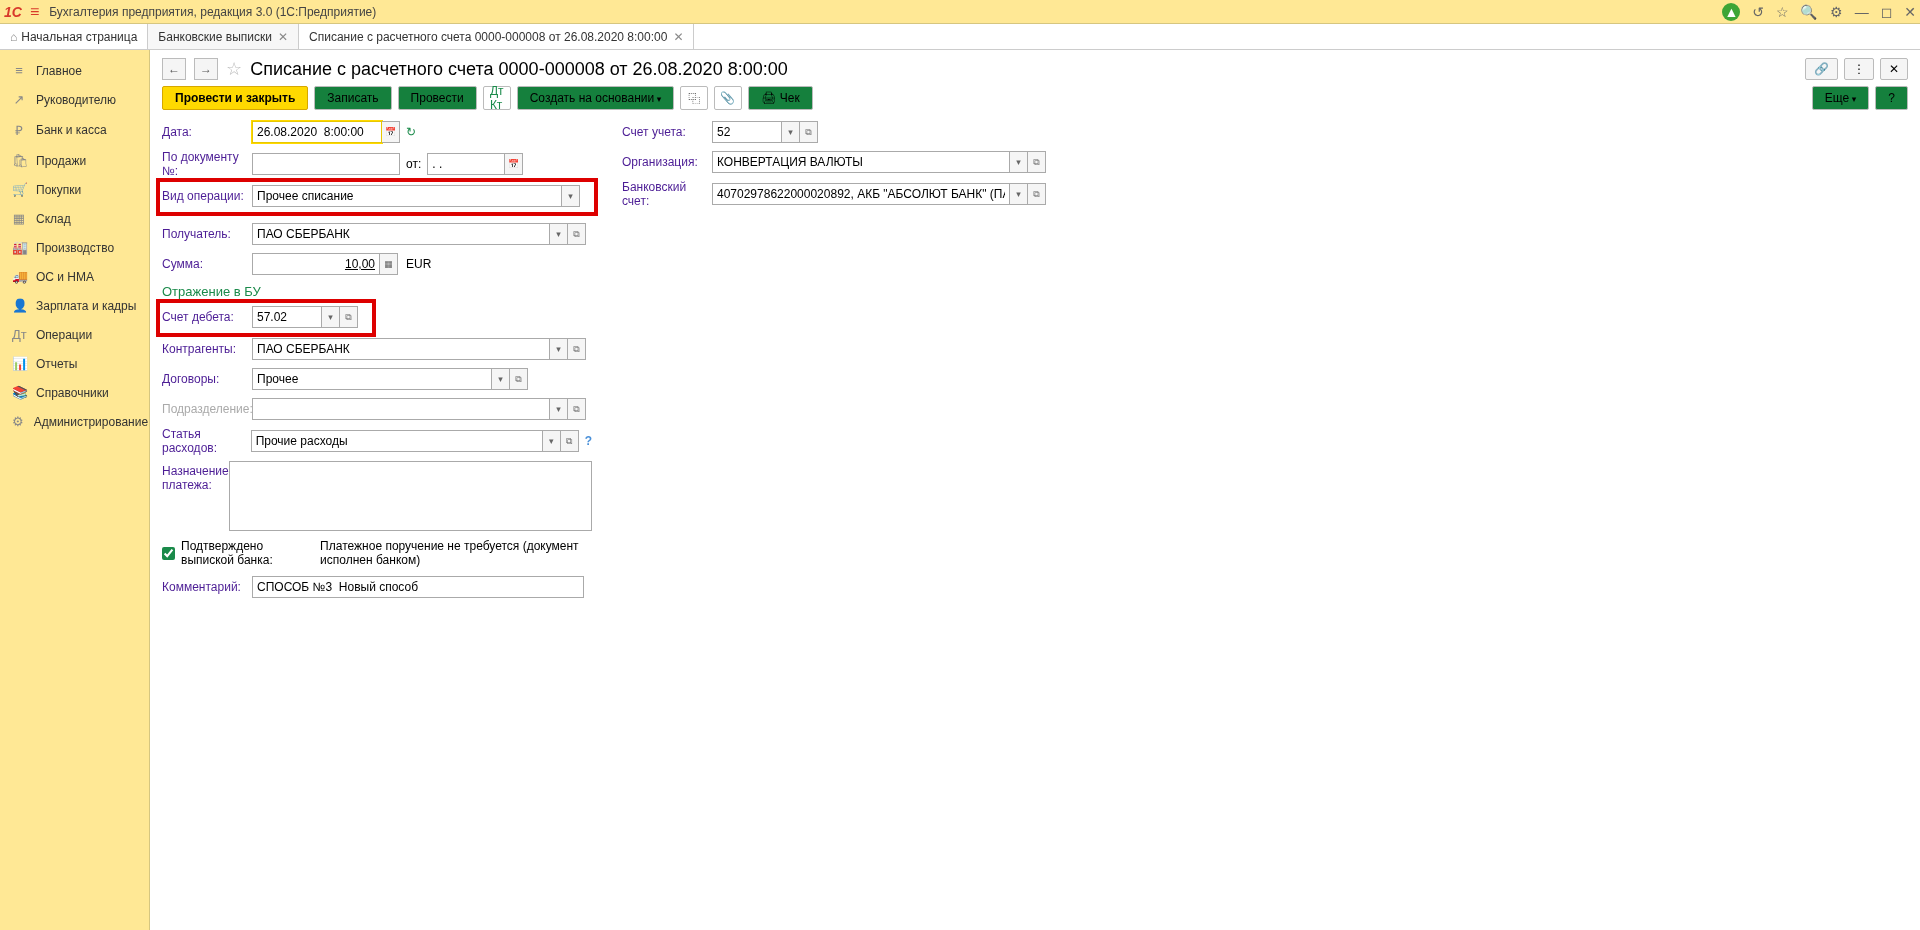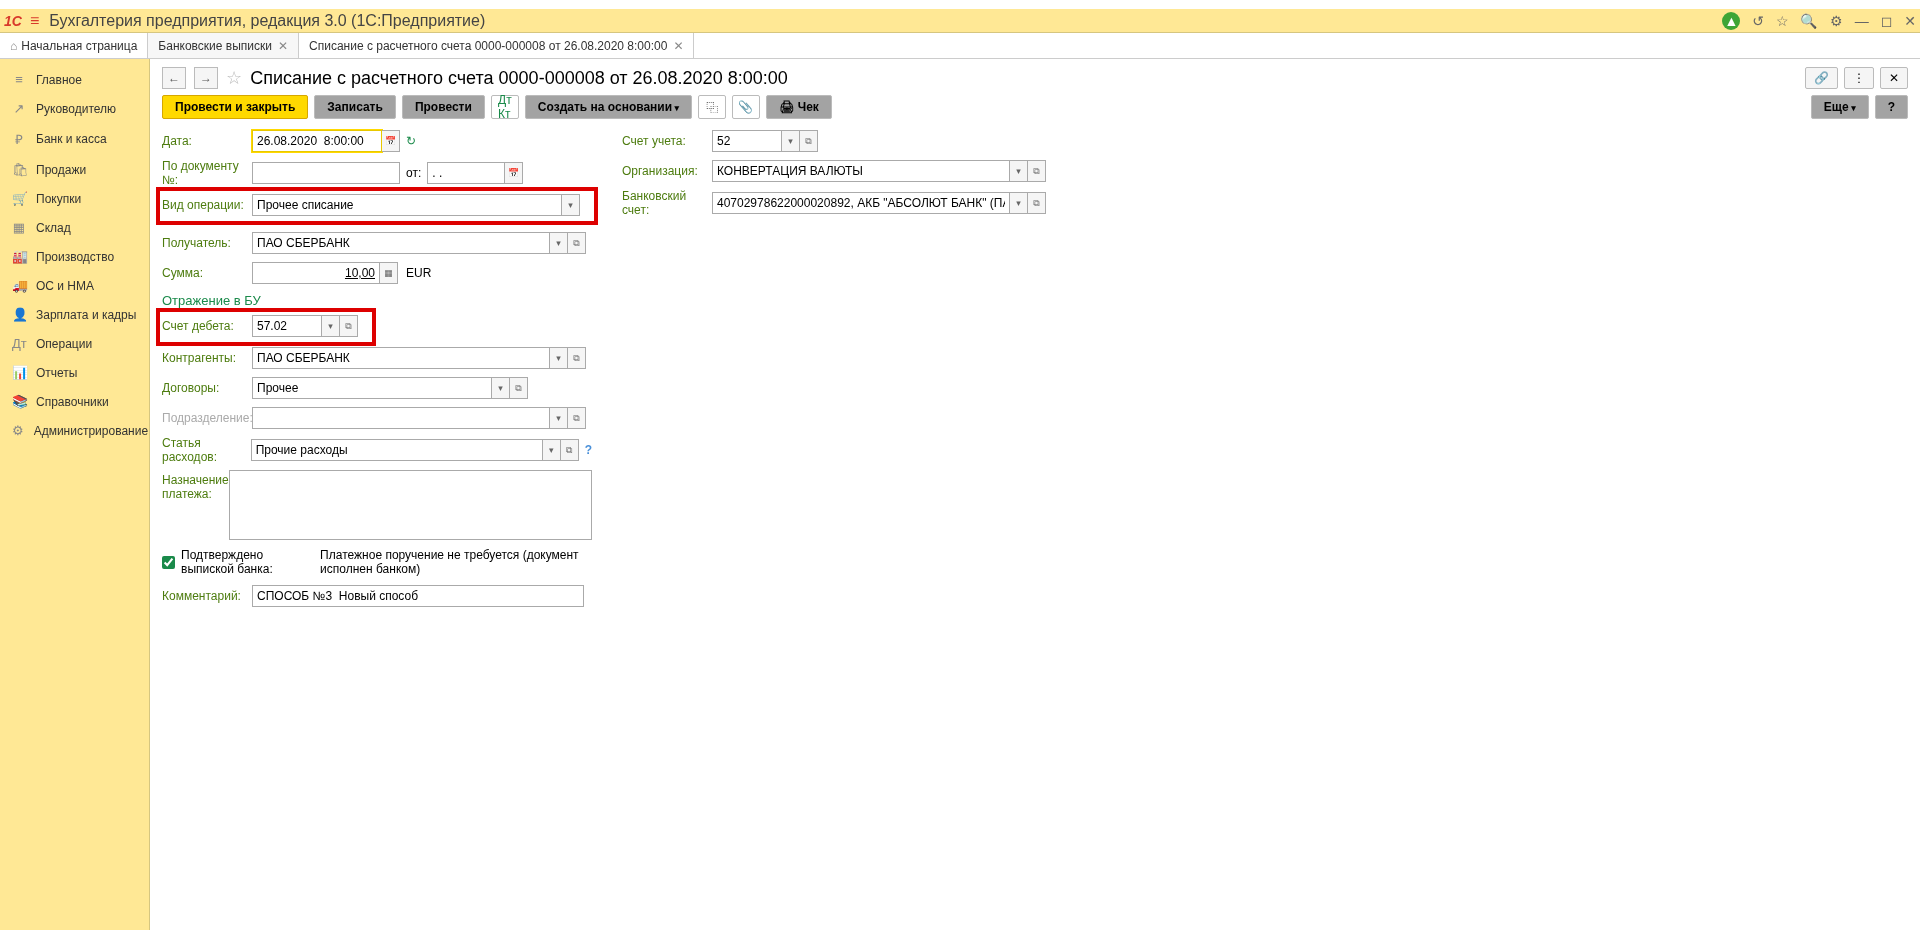--- a/index.html
+++ b/index.html
@@ -1,22 +1,22 @@
 <!DOCTYPE html>
 <html><head>
 <meta charset="utf-8">
 <style>
 * { margin: 0; padding: 0; box-sizing: border-box; font-family: Arial, sans-serif; }
 body { font-size: 12px; background: #fff; overflow: hidden; }
 
 
-.titlebar { height: 24px; background: #ffe895; display: flex; align-items: center; padding: 8px 4px; border-bottom: 1px solid #d6c680; margin-top: 9px; }
+.titlebar { height: 24px; background: #ffe895; display: flex; align-items: center; padding: 8px 4px; border-bottom: 1px solid #d6c680; }
 .logo { color: #d8392b; font-weight: bold; font-size: 14px; margin-right: 8px; font-style: italic; }
 .hamburger { color: #d8392b; font-size: 16px; cursor: pointer; margin-right: 10px; }
-.app-title { color: #444; font-size: 16px; flex: 1; }
+.app-title { color: #444; font-size: 12px; flex: 1; }
 .title-icons { display: flex; gap: 12px; align-items: center; color: #666; }
 .title-icons span { cursor: pointer; font-size: 14px; }
 .notif-badge { background: #3ea536; width: 18px; height: 18px; border-radius: 50%; display: inline-flex; align-items: center; justify-content: center; color: #fff; font-size: 11px; }
 
 
 .tabbar { height: 26px; background: #fff; border-bottom: 1px solid #ccc; display: flex; align-items: stretch; }
 .tab { padding: 4px 10px; border-right: 1px solid #ccc; display: flex; align-items: center; gap: 4px; font-size: 12px; color: #333; cursor: pointer; background: #f7f7f7; }
 .tab:first-child { background: #fff; }
 .tab.active { background: #fff; }
 .tab .close { color: #888; margin-left: 2px; font-size: 12px; }
@@ -33,31 +33,31 @@
 
 .doc-header { display: flex; align-items: center; gap: 8px; margin-bottom: 6px; }
 .nav-btn { border: 1px solid #bbb; background: #f5f5f5; width: 24px; height: 22px; display: inline-flex; align-items: center; justify-content: center; cursor: pointer; color: #555; }
 .star { color: #bbb; font-size: 18px; cursor: pointer; }
 .doc-title { font-size: 18px; font-weight: normal; flex: 1; }
 .header-right { display: flex; gap: 6px; }
 .sm-btn { border: 1px solid #bbb; background: #f5f5f5; padding: 3px 8px; cursor: pointer; font-size: 12px; border-radius: 2px; }
 
 
 .toolbar { display: flex; gap: 6px; margin-bottom: 10px; align-items: center; }
-.btn { border: 1px solid #bbb; background: #a3a3a3; padding: 4px 12px; cursor: pointer; font-size: 12px; border-radius: 2px; font-weight: bold; }
+.btn { border: 1px solid #bbb; background: #15803d; padding: 4px 12px; cursor: pointer; font-size: 12px; border-radius: 2px; }
 .btn.primary { background: #ffd900; border: 1px solid #d6a700; font-weight: bold; }
 .btn.dropdown::after { content: " ▾"; font-size: 9px; }
 .icon-btn { border: 1px solid #bbb; background: #fff; width: 28px; height: 24px; display: inline-flex; align-items: center; justify-content: center; cursor: pointer; border-radius: 2px; font-size: 12px; }
 .toolbar-right { margin-left: auto; display: flex; gap: 6px; justify-content: flex-end; }
 
 
 .form-cols { display: flex; gap: 30px; }
 .form-col { flex: 0 0 auto; }
 .form-row { display: flex; align-items: center; margin-bottom: 6px; min-height: 24px; }
-.form-label { width: 90px; color: #4d7c0f; font-size: 12px; }
+.form-label { width: 90px; color: #4c1d95; font-size: 12px; }
 .form-label.wide { width: 90px; }
 .input { border: 1px solid #aaa; height: 22px; padding: 2px 4px; font-size: 12px; background: #fff; }
 .input.date { width: 130px; }
 .input.hlt { border: 1px solid #e8c800; box-shadow: 0 0 0 1px #ffd900; }
 .select-group { display: flex; }
 .select-group .input { }
 .mini-btn { border: 1px solid #aaa; border-left: none; background: #f5f5f5; width: 18px; height: 22px; display: inline-flex; align-items: center; justify-content: center; cursor: pointer; font-size: 9px; color: #666; }
 .mini-btn + .mini-btn { }
 .section-header { color: #1a8a4a; font-size: 13px; margin: 8px 0 6px; }
 .redbox { border: 4px solid #d00; padding: 2px; margin: -6px -6px 0 -6px; }

